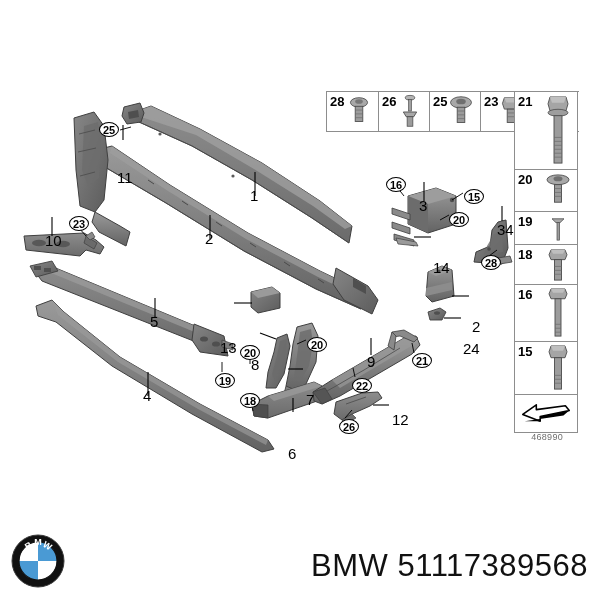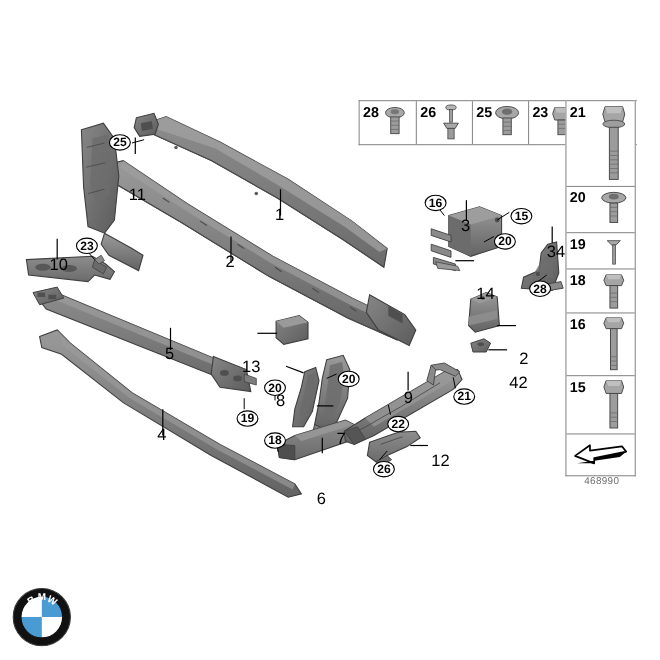--- a/index.html
+++ b/index.html
@@ -344,24 +344,24 @@
   <div class="callout" style="left:419px; top:170px;">3</div>
   <div class="callout" style="left:143px; top:360px;">4</div>
   <div class="callout" style="left:150px; top:286px;">5</div>
   <div class="callout" style="left:288px; top:418px;">6</div>
   <div class="callout" style="left:306px; top:364px;">7</div>
   <div class="callout" style="left:251px; top:329px;">8</div>
   <div class="callout" style="left:367px; top:326px;">9</div>
   <div class="callout" style="left:45px;  top:205px;">10</div>
   <div class="callout" style="left:117px; top:142px;">11</div>
   <div class="callout" style="left:392px; top:384px;text-align:right;">12</div>
-  <div class="callout" style="left:220px; top:298px;">13</div>
+  <div class="callout" style="left:220px; top:312px;">13</div>
   <div class="callout" style="left:472px; top:291px;">2</div>
   <div class="callout" style="left:433px; top:232px;">14</div>
-  <div class="callout" style="left:463px; top:313px;">42</div>
+  <div class="callout" style="left:463px; top:313px;">24</div>
   <div class="callout" style="left:497px; top:194px;">34</div>
 
   <div class="callout-circ" style="left:99px;  top:122px;">25</div>
   <div class="callout-circ" style="left:69px;  top:216px;">23</div>
   <div class="callout-circ" style="left:386px; top:177px;">16</div>
   <div class="callout-circ" style="left:464px; top:189px;">15</div>
   <div class="callout-circ" style="left:449px; top:212px;">20</div>
   <div class="callout-circ" style="left:481px; top:255px;">28</div>
   <div class="callout-circ" style="left:215px; top:373px;">19</div>
   <div class="callout-circ" style="left:240px; top:345px;">20</div>
@@ -513,14 +513,15 @@
       <circle cx="27" cy="27" r="26" fill="none" stroke="#3a3a3a" stroke-width="1"></circle>
       <circle cx="27" cy="27" r="19" fill="#ffffff"></circle>
       <path d="M27,8 A19,19 0 0,1 46,27 L27,27 Z" fill="#4a9ad4"></path>
       <path d="M27,46 A19,19 0 0,1 8,27 L27,27 Z" fill="#4a9ad4"></path>
       <circle cx="27" cy="27" r="19" fill="none" stroke="#111111" stroke-width="1.2"></circle>
       <text x="27" y="12" fill="#ffffff" font-family="Liberation Sans, sans-serif" font-size="9" font-weight="bold" text-anchor="middle" transform="rotate(-32 27 27)">B</text>
       <text x="27" y="11" fill="#ffffff" font-family="Liberation Sans, sans-serif" font-size="9" font-weight="bold" text-anchor="middle">M</text>
       <text x="27" y="12" fill="#ffffff" font-family="Liberation Sans, sans-serif" font-size="9" font-weight="bold" text-anchor="middle" transform="rotate(32 27 27)">W</text>
     </svg>
   </div>
+  <div id="footer-text">BMW 51117389568</div>
 
 </div>
 
 </body></html>

